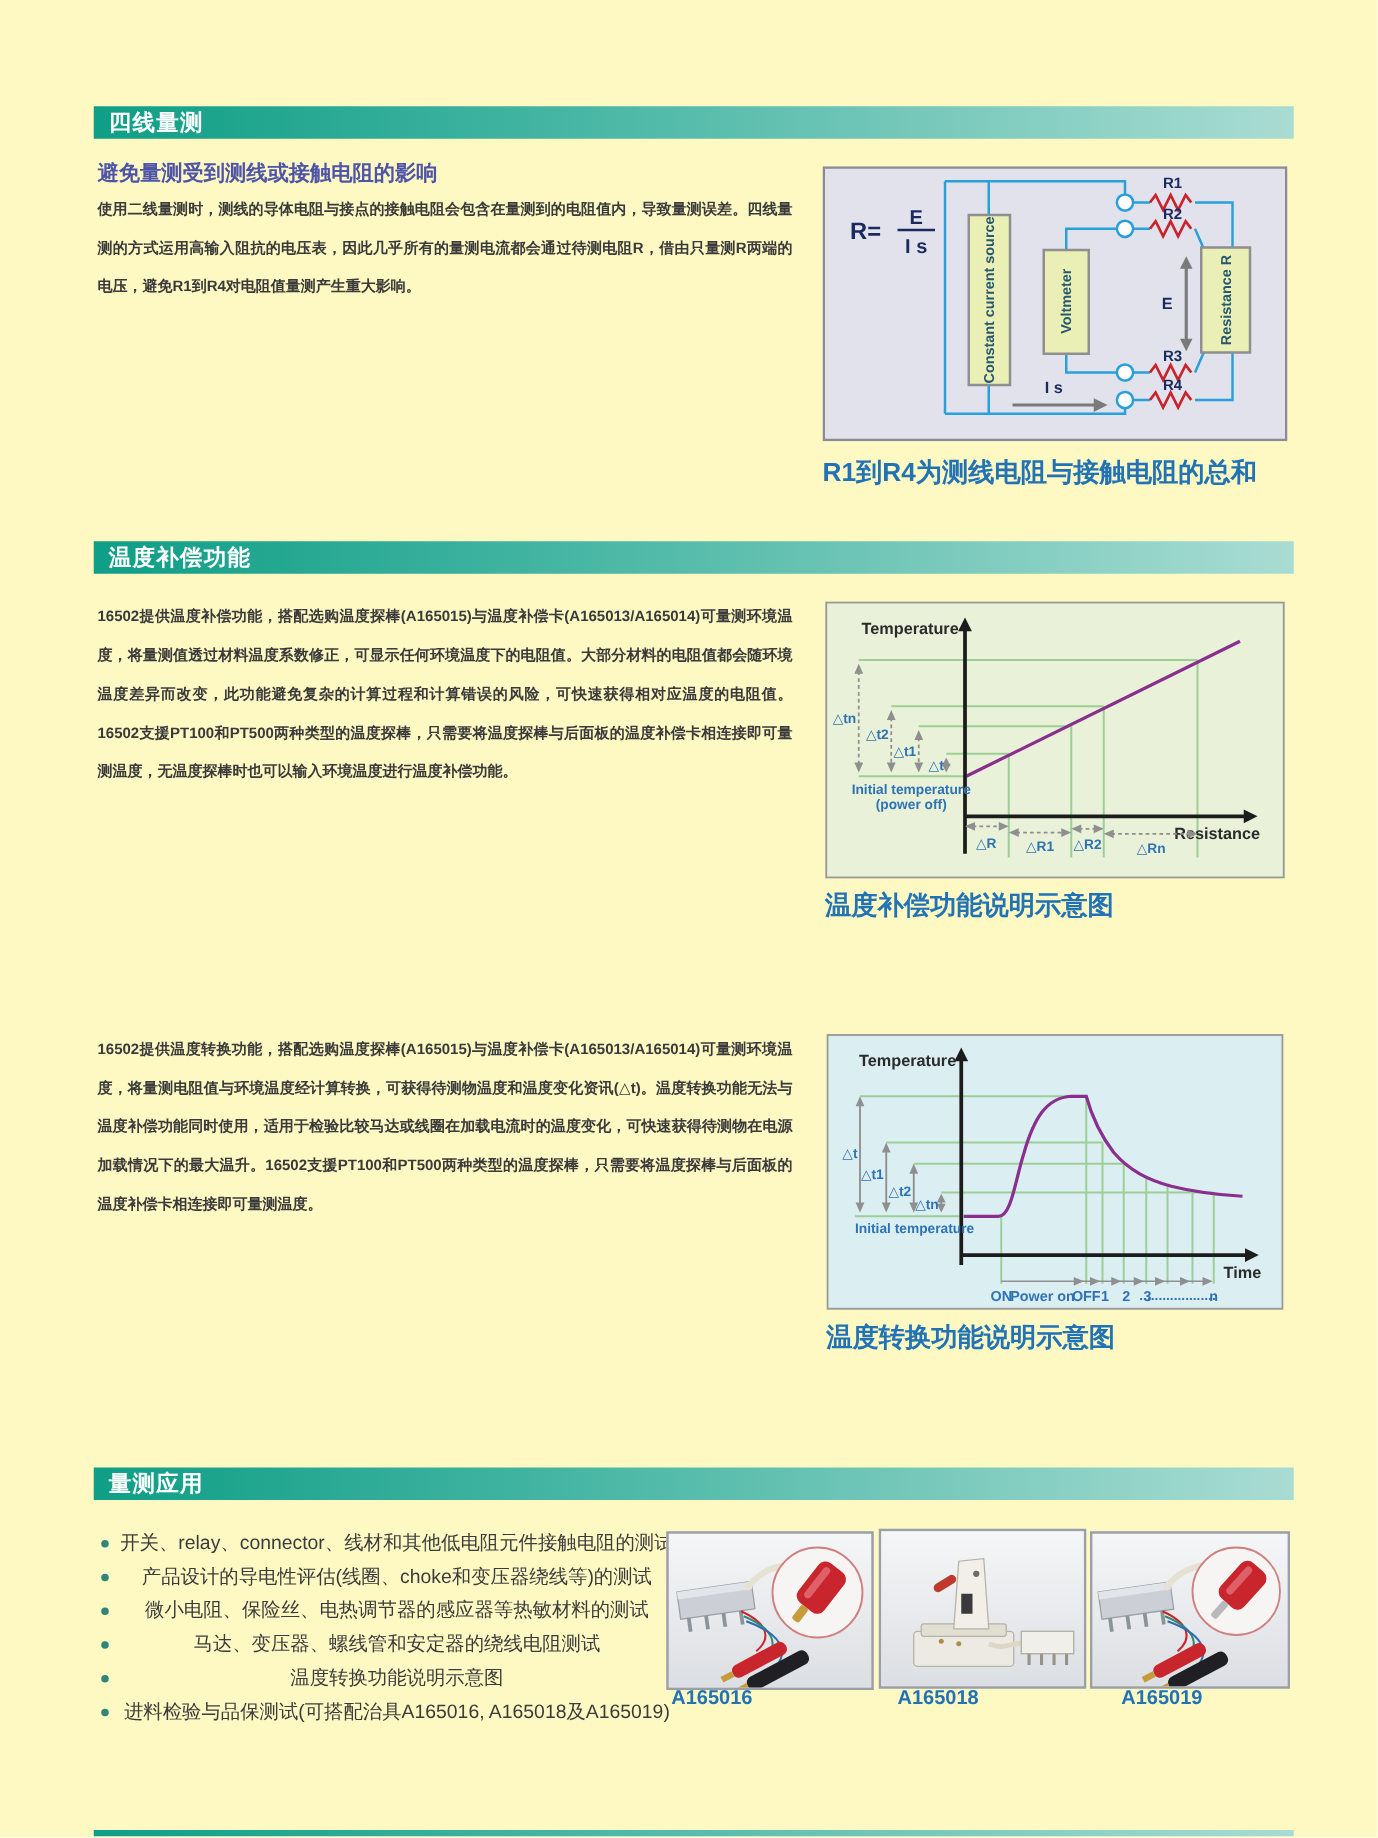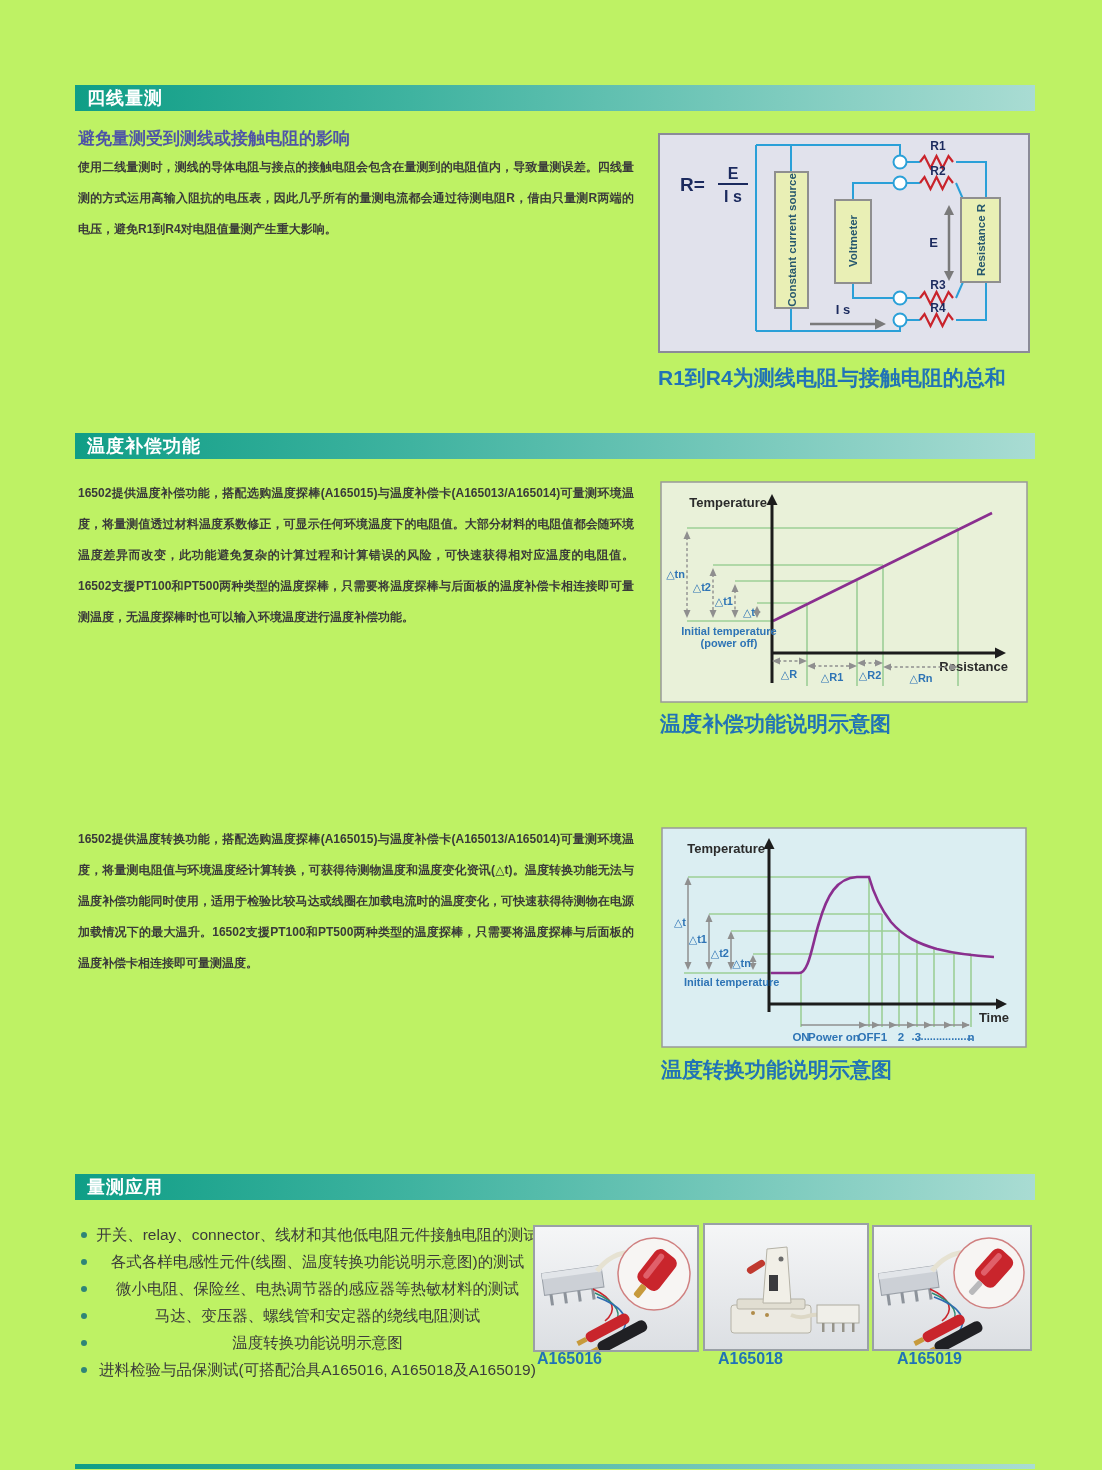--- a/index.html
+++ b/index.html
@@ -1,16 +1,16 @@
 <!DOCTYPE html>
 <html><head>
 <meta charset="utf-8">
 <style>
   html,body{margin:0;padding:0;background:#ffffff;}
-  #page{position:relative;width:1102px;height:1470px;background:#bef264;overflow:hidden;
+  #page{position:relative;width:1102px;height:1470px;background:#fef9c3;overflow:hidden;
         font-family:"Liberation Sans","DejaVu Sans",sans-serif;}
   .section-header{position:absolute;left:75px;width:960px;height:26px;box-sizing:border-box;
         background:linear-gradient(90deg,#0f9e86 0%,#3fb3a0 35%,#a9dcd3 100%);
         color:#ffffff;font-weight:bold;font-size:18px;line-height:26px;padding-left:12px;letter-spacing:1px;}
   .subtitle{position:absolute;left:78px;color:#4e54a7;font-weight:bold;font-size:17px;}
   .body-text{position:absolute;left:78px;width:556px;color:#3a3a3a;font-size:12px;line-height:31px;text-align:justify;font-weight:bold;}
   .caption{position:absolute;color:#2173b6;font-size:21px;font-weight:600;}
   .figure-box{position:absolute;box-sizing:border-box;}
   .bullets{position:absolute;left:80px;top:1221px;width:460px;margin:0;padding:0;list-style:none;text-align:center;}
   .bullets li{position:relative;padding-left:15px;font-size:15.5px;line-height:27px;color:#3b3b3b;}
@@ -257,21 +257,21 @@
       <text x="310" y="214" class="blue-label-lg" text-anchor="middle">n</text>
     </svg>
   </div>
   <div class="caption" style="left:661px;top:1056px;">温度转换功能说明示意图</div>
 
   <div class="section-header" style="top:1174px;">
     <span>量测应用</span>
   </div>
   <ul class="bullets">
     <li>开关、relay、connector、线材和其他低电阻元件接触电阻的测试</li>
-    <li>各式各样电感性元件(线圈、温度转换功能说明示意图)的测试</li>
+    <li>产品设计的导电性评估(线圈、choke和变压器绕线等)的测试</li>
     <li>微小电阻、保险丝、电热调节器的感应器等热敏材料的测试</li>
     <li>马达、变压器、螺线管和安定器的绕线电阻测试</li>
     <li>温度转换功能说明示意图</li>
     <li>进料检验与品保测试(可搭配治具A165016, A165018及A165019)</li>
   </ul>
 
   <div class="photo" style="left:533px;top:1225px;width:162px;height:123px;">
     <svg width="162" height="123" viewBox="0 0 162 123">
       <defs>
           <linearGradient id="pg1" x1="0" y1="0" x2="0" y2="1">

